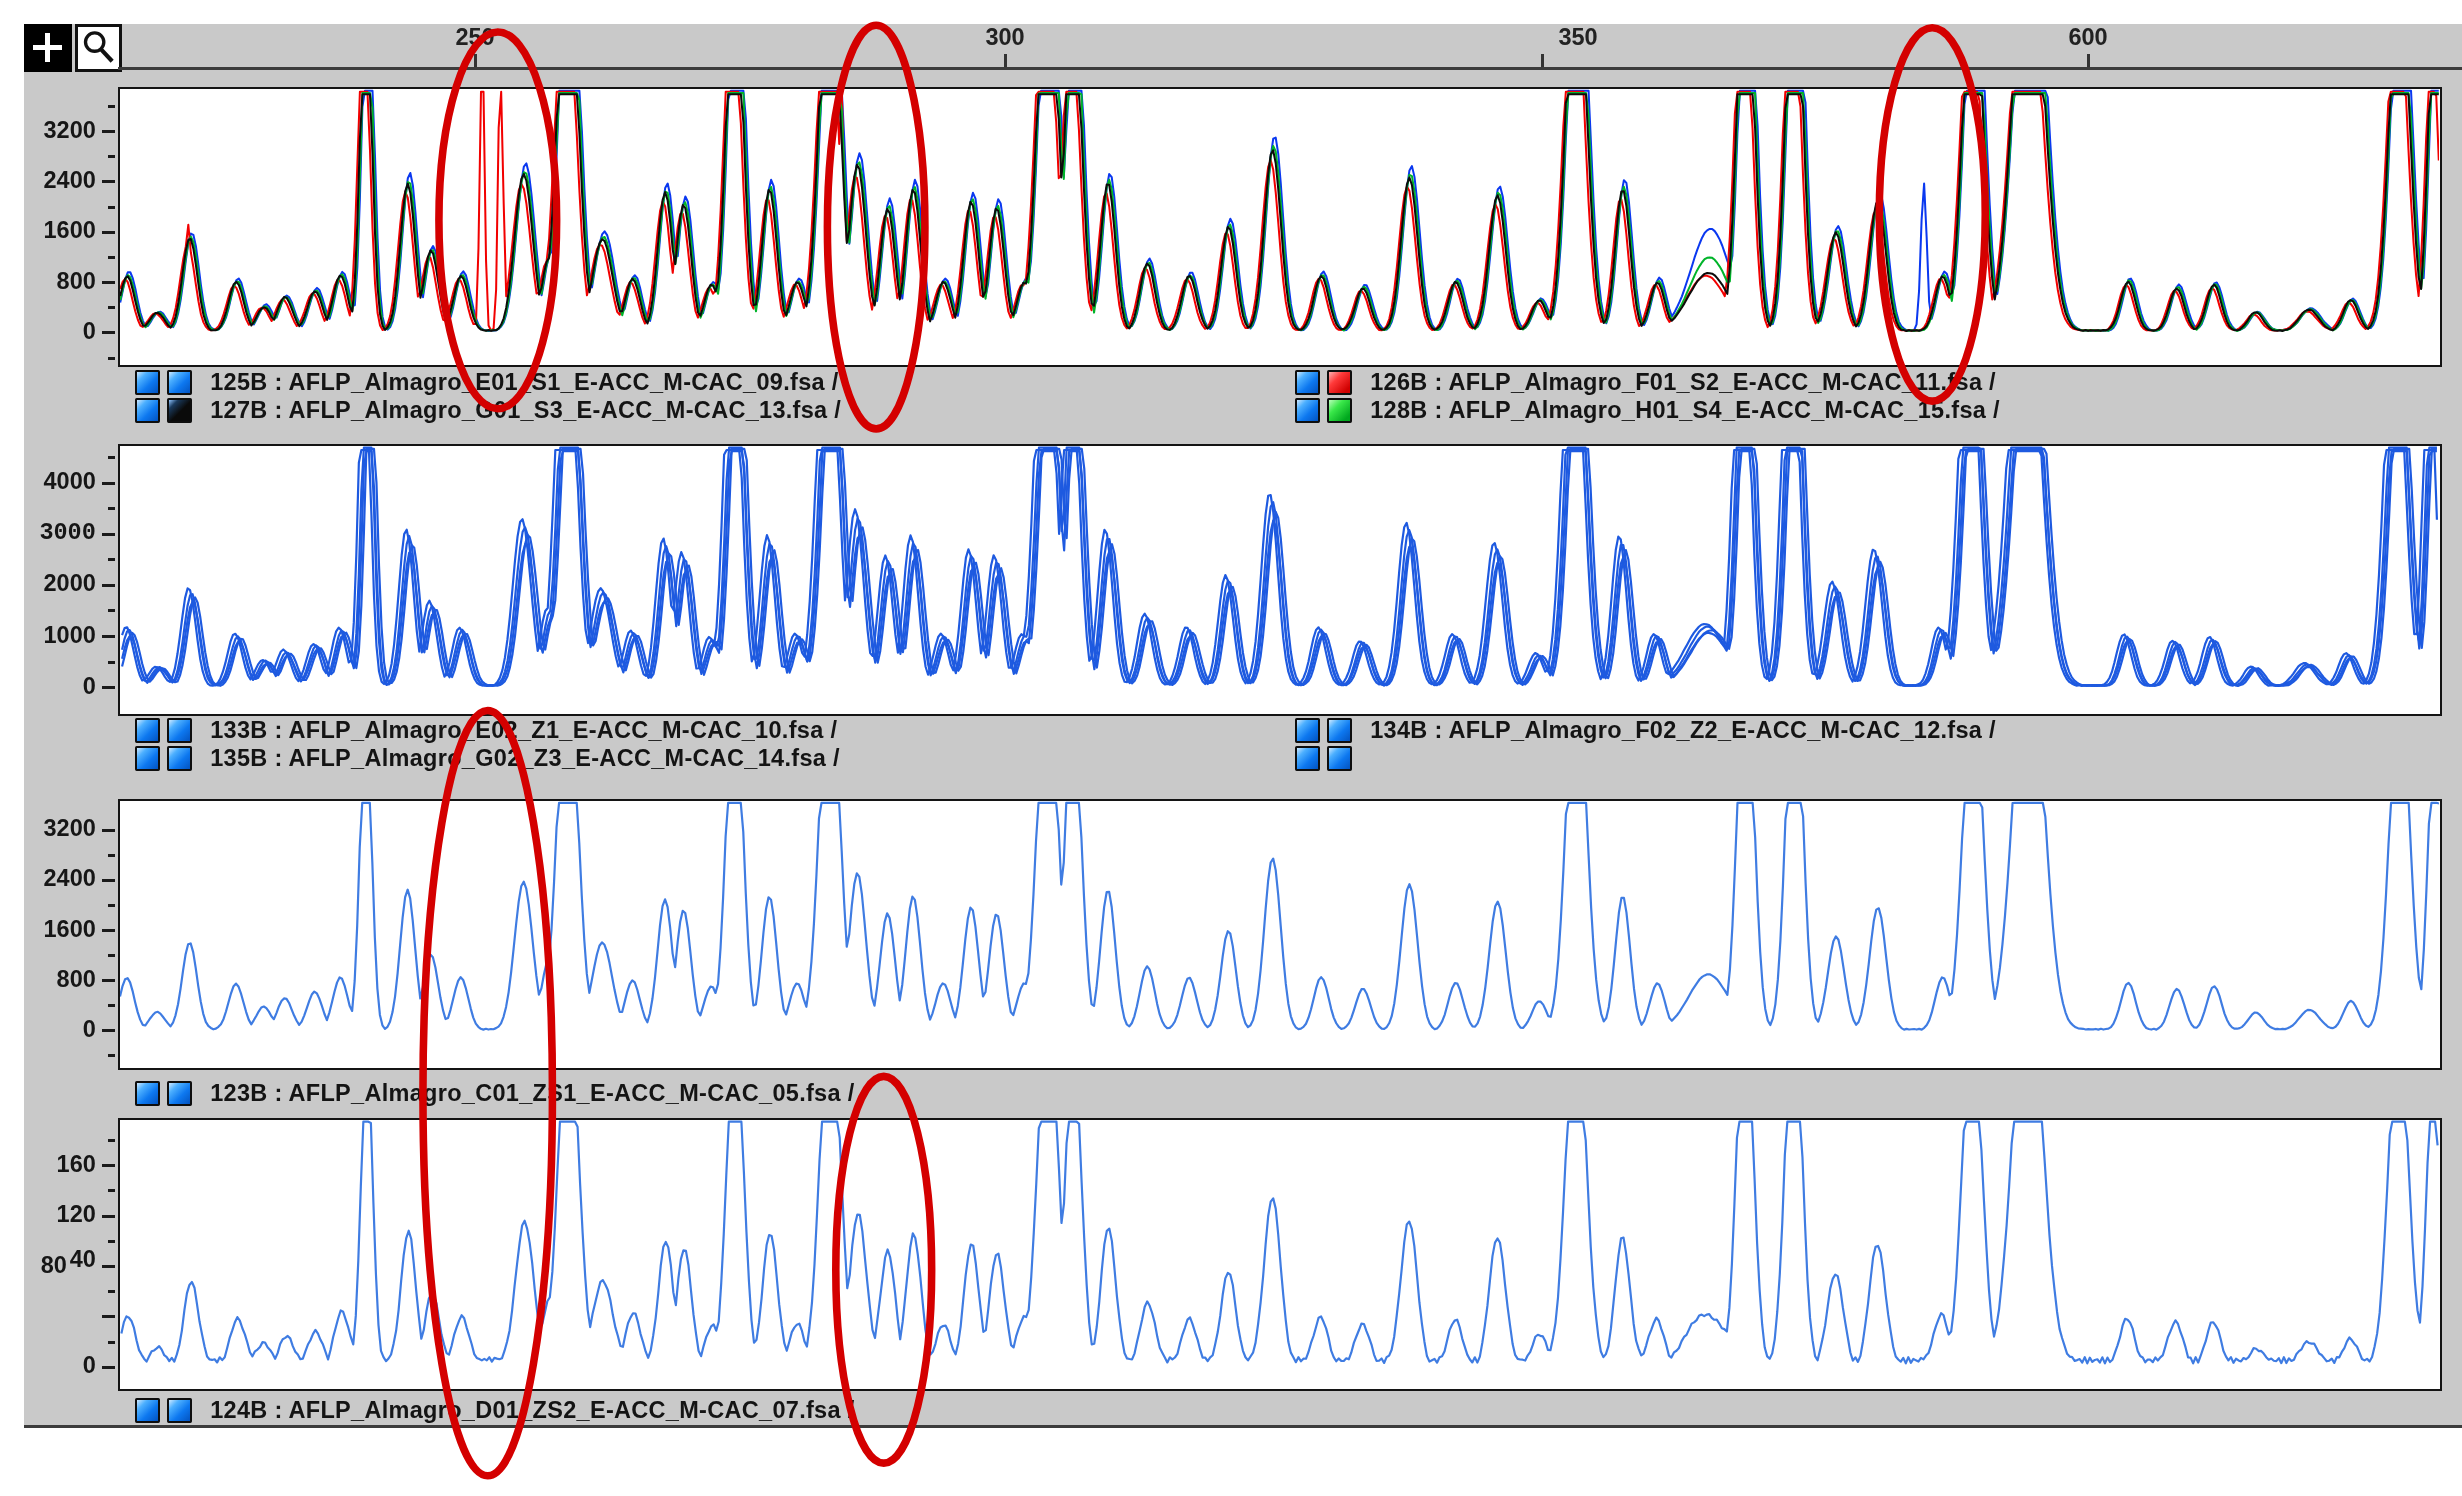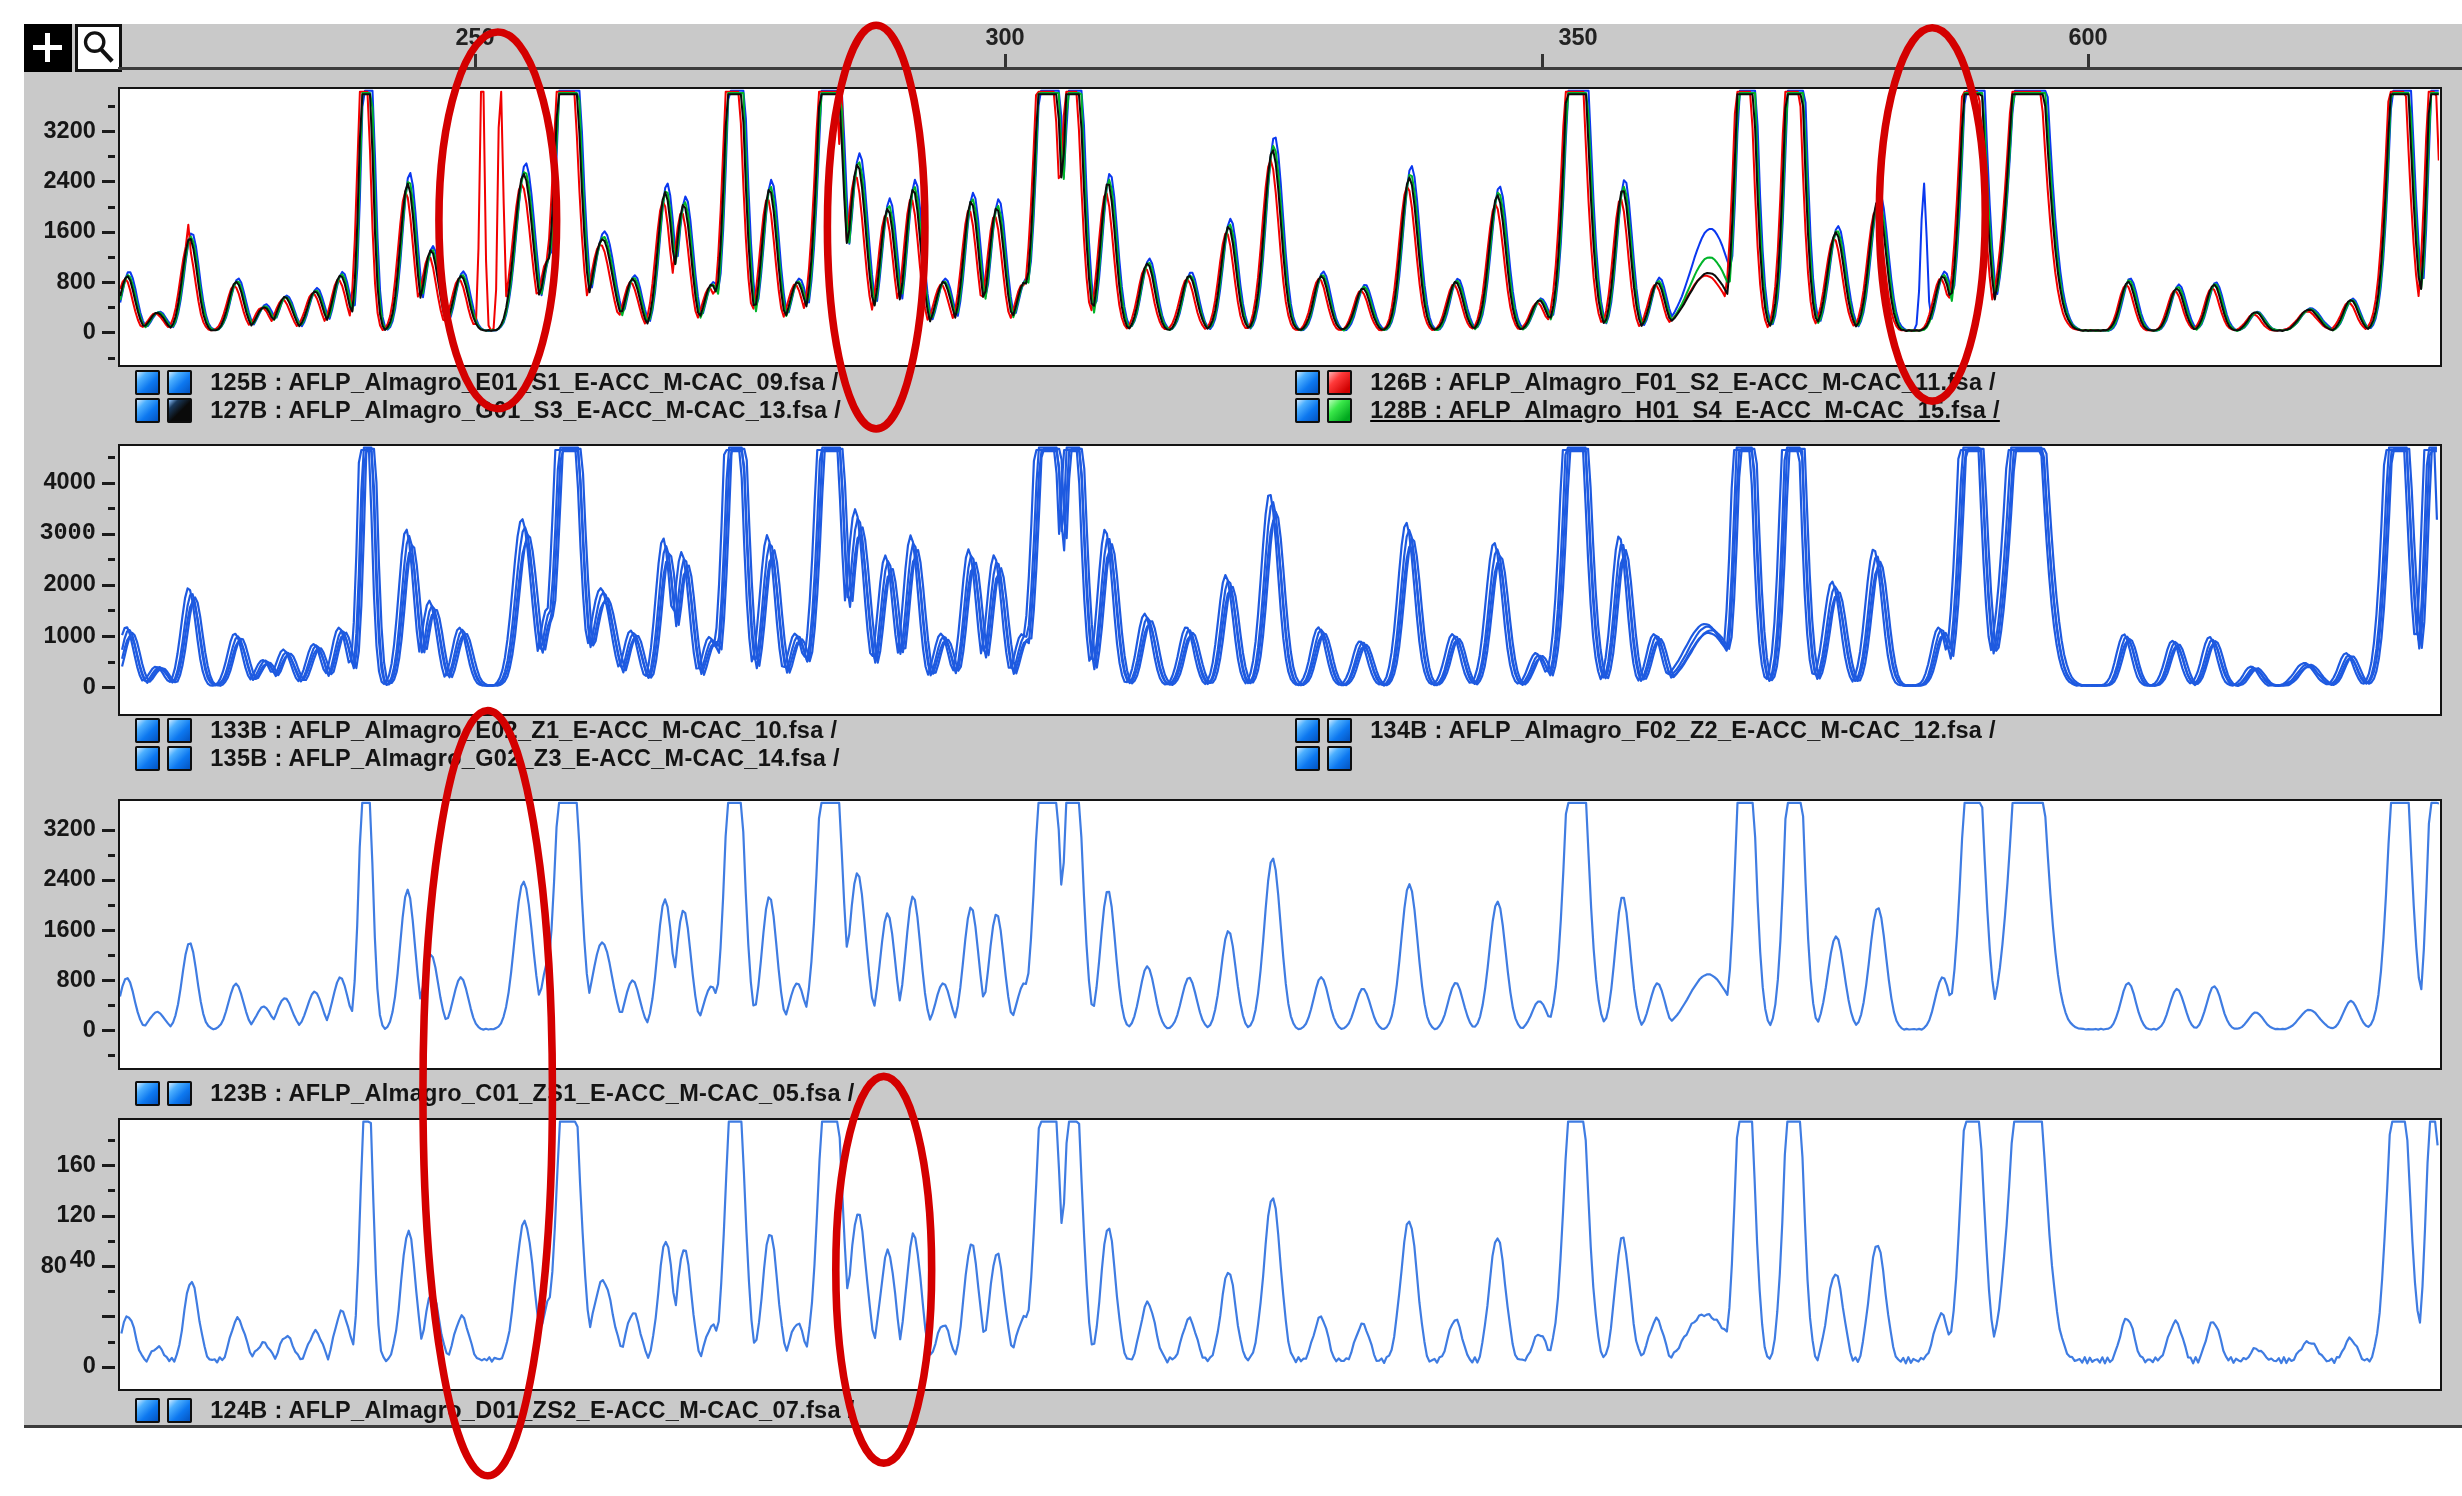--- a/index.html
+++ b/index.html
@@ -164,21 +164,21 @@
       <div class="sample" style="left: 1295px; top: 368px;">
         <div class="cb cb-blue"></div>
         <div class="cb cb-red"></div>
         <div class="sample-label">126B : AFLP_Almagro_F01_S2_E-ACC_M-CAC_11.fsa /</div>
       </div>
       <div class="sample" style="left: 135px; top: 396px;">
         <div class="cb cb-blue"></div>
         <div class="cb cb-black"></div>
         <div class="sample-label">127B : AFLP_Almagro_G01_S3_E-ACC_M-CAC_13.fsa /</div>
       </div>
-      <div class="sample" style="left: 1295px; top: 396px; text-decoration: underline;">
+      <div class="sample" style="left: 1295px; top: 396px;">
         <div class="cb cb-blue"></div>
         <div class="cb cb-green"></div>
         <div class="sample-label">128B : AFLP_Almagro_H01_S4_E-ACC_M-CAC_15.fsa /</div>
       </div>
       <div class="sample" style="left: 135px; top: 716px;">
         <div class="cb cb-blue"></div>
         <div class="cb cb-blue"></div>
         <div class="sample-label">133B : AFLP_Almagro_E02_Z1_E-ACC_M-CAC_10.fsa /</div>
       </div>
       <div class="sample" style="left: 1295px; top: 716px;">

